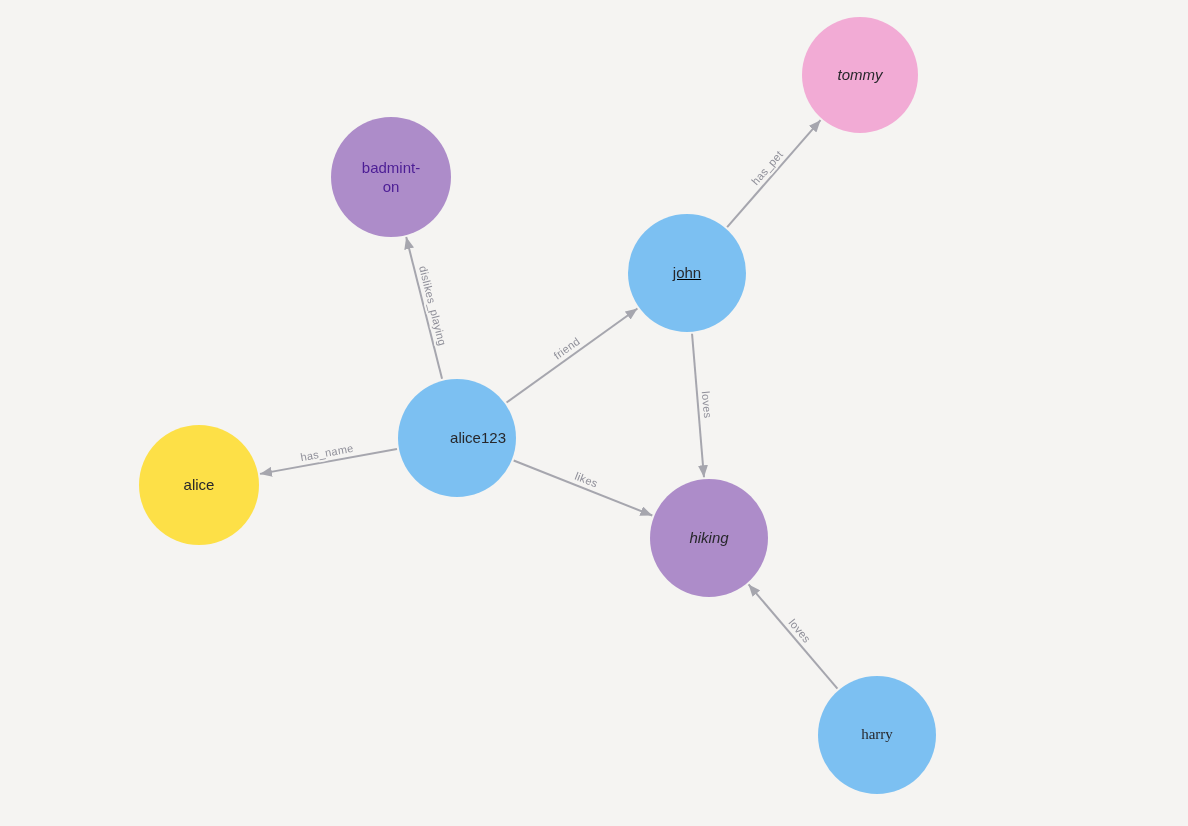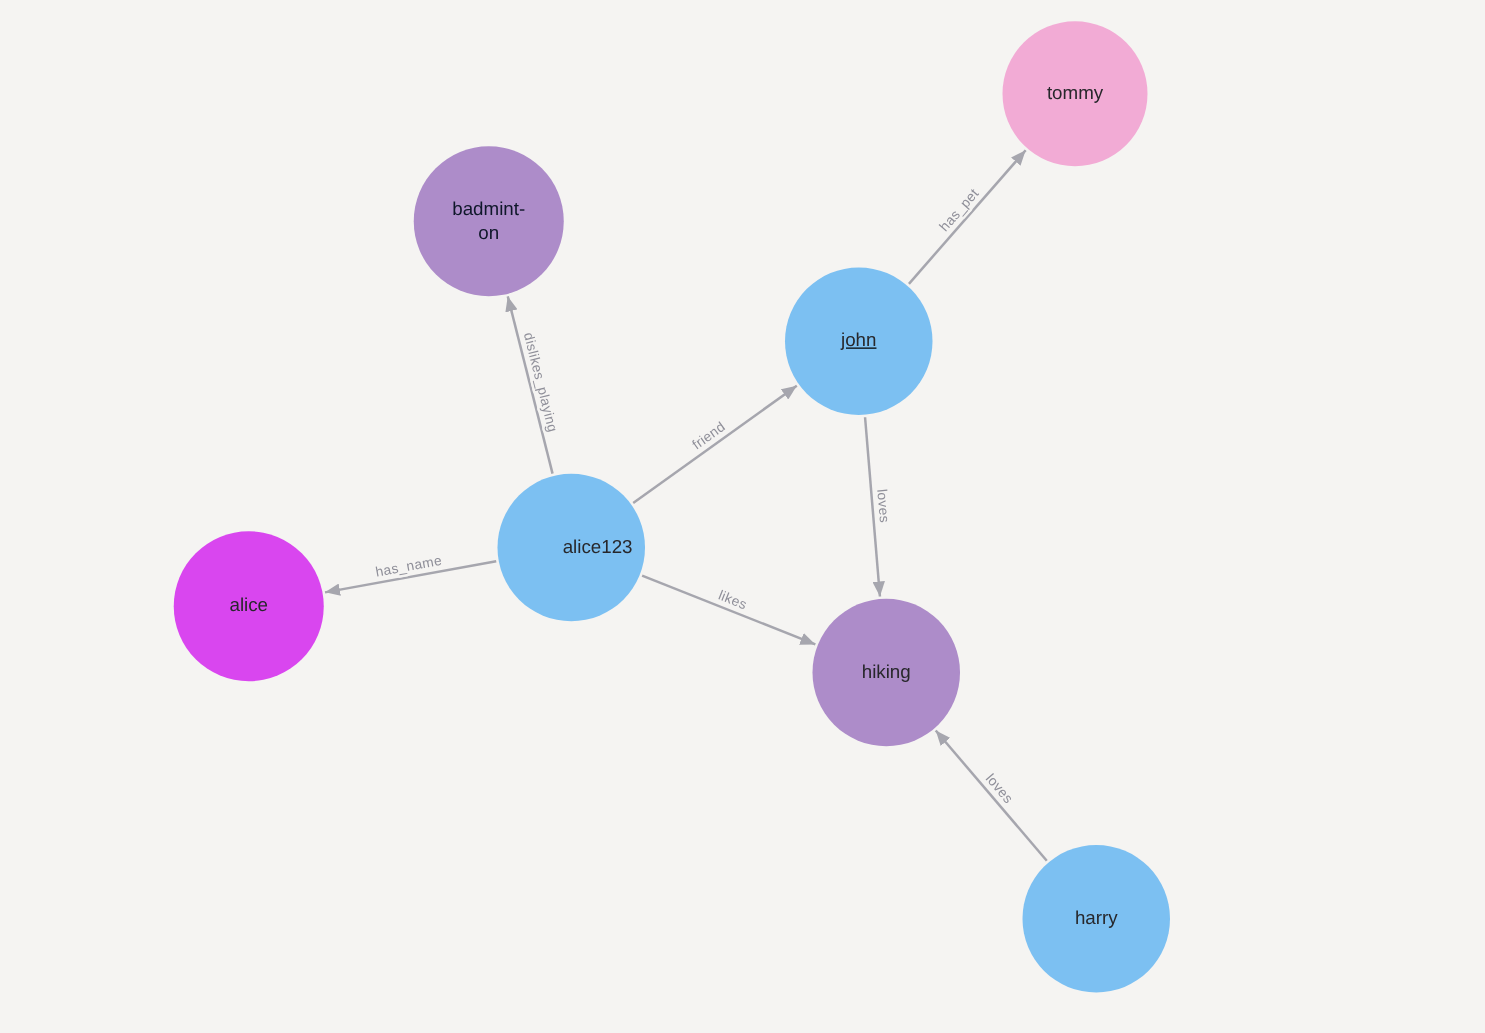--- a/index.html
+++ b/index.html
@@ -95,34 +95,34 @@
         <line x1="692.0467892369365" y1="333.7908703540091" x2="703.9532107630635" y2="477.2091296459909" class="edge-line" stroke="#a6a6ae" marker-end="url(#arrow)"></line>
         <text transform="translate(698,405.5) rotate(85.25425205619773)" y="-5" text-anchor="middle" class="edge-label" fill="#8f8f99">loves</text>
       </g>
       <g>
         <line x1="837.4182684880363" y1="688.5857076913283" x2="748.5817315119637" y2="584.4142923086717" class="edge-line" stroke="#a6a6ae" marker-end="url(#arrow)"></line>
         <text transform="translate(793,636.5) rotate(49.542724606382905)" y="-5" text-anchor="middle" class="edge-label" fill="#8f8f99">loves</text>
       </g>
     </svg>
   <div class="node-layer">
       <div class="node" style="left: 802px; top: 17px; width: 116px; height: 116px; background: rgb(242, 171, 213);">
-        <div class="node-label" style="color: rgb(39, 39, 43);">tommy</div>
+        <div class="node-label" style="color: rgb(39, 39, 43); font-style: italic;">tommy</div>
       </div>
       <div class="node" style="left: 331px; top: 117px; width: 120px; height: 120px; background: rgb(173, 140, 201);">
-        <div class="node-label" style="color: #0f172a;">badmint-<br>on</div>
+        <div class="node-label" style="color: #4c1d95;">badmint-<br>on</div>
       </div>
       <div class="node" style="left: 628px; top: 214px; width: 118px; height: 118px; background: rgb(124, 192, 242); text-decoration: underline;">
         <div class="node-label" style="color: rgb(39, 39, 43);">john</div>
       </div>
       <div class="node" style="left: 398px; top: 379px; width: 118px; height: 118px; background: rgb(124, 192, 242); justify-content: flex-end;">
         <div class="node-label" style="color: rgb(39, 39, 43);">alice123</div>
       </div>
-      <div class="node" style="left: 139px; top: 425px; width: 120px; height: 120px; background: #d946ef;">
+      <div class="node" style="left: 139px; top: 425px; width: 120px; height: 120px; background: #fde047;">
         <div class="node-label" style="color: rgb(39, 39, 43);">alice</div>
       </div>
       <div class="node" style="left: 650px; top: 479px; width: 118px; height: 118px; background: rgb(173, 140, 201);">
-        <div class="node-label" style="color: rgb(39, 39, 43);">hiking</div>
+        <div class="node-label" style="color: rgb(39, 39, 43); font-style: italic;">hiking</div>
       </div>
-      <div class="node" style="left: 818px; top: 676px; width: 118px; height: 118px; background: rgb(124, 192, 242);">
+      <div class="node" style="left: 818px; top: 676px; width: 118px; height: 118px; background: rgb(124, 192, 242); font-family: Liberation Serif, serif;">
         <div class="node-label" style="color: rgb(39, 39, 43);">harry</div>
       </div>
     </div>
 </div>
 
 </body></html>

